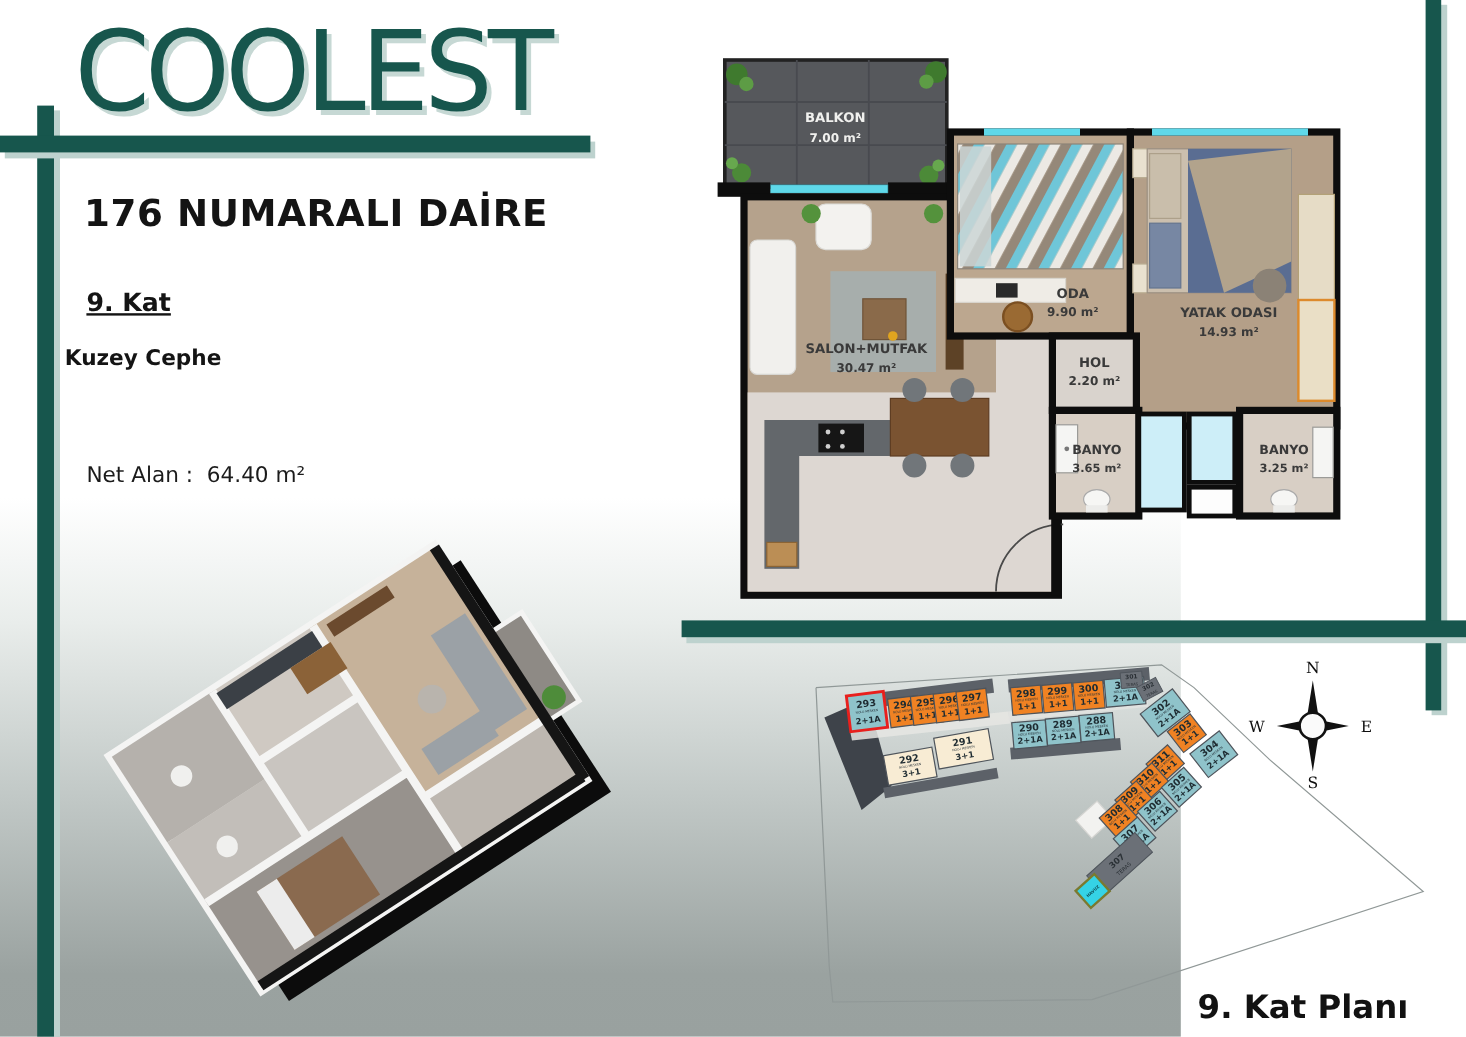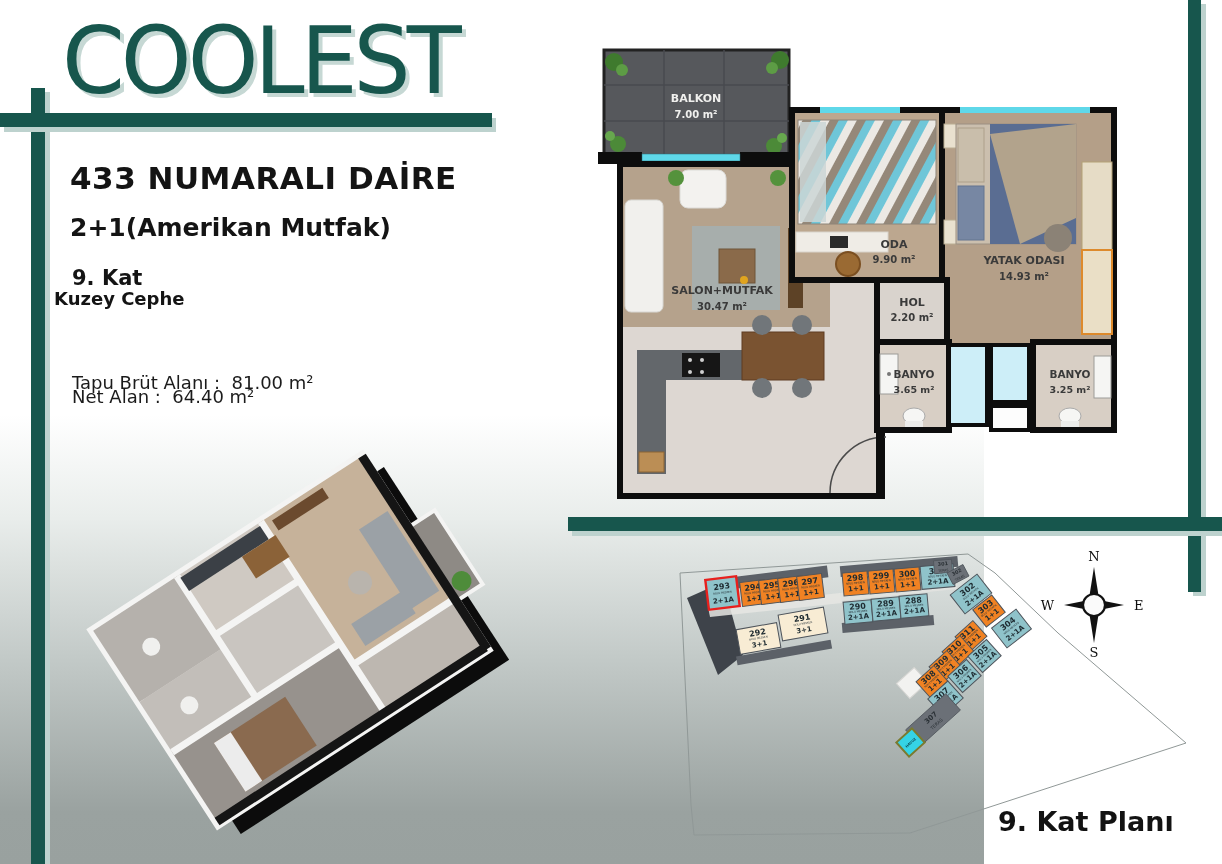--- a/index.html
+++ b/index.html
@@ -9,52 +9,47 @@
   .bar{position:absolute;background:#17564d;}
   .bar-left-v{left:31px;top:88px;width:14px;height:776px;box-shadow:5px 4px 0 #bdd2ce;}
   .bar-left-h{left:0;top:113px;width:492px;height:14px;box-shadow:4px 5px 0 #bdd2ce;}
   .bar-right-v{left:1188px;top:0;width:13px;height:592px;box-shadow:5px 4px 0 #bdd2ce;}
   .bar-right-h{left:568px;top:517px;width:654px;height:14px;box-shadow:4px 5px 0 #bdd2ce;}
   .logo{position:absolute;left:62px;top:6px;font-size:90px;font-weight:400;color:#17564d;
     letter-spacing:-4px;text-shadow:4px 4px 0 #c6d8d4;transform:scaleY(1.03);transform-origin:left top;white-space:nowrap;}
   .t{position:absolute;color:#141414;white-space:nowrap;}
   .apt-title{left:70px;top:160px;font-size:31px;font-weight:bold;letter-spacing:0.5px;}
   .apt-type{left:70px;top:213px;font-size:25px;font-weight:bold;}
-  .apt-floor{left:72px;top:266px;font-size:21px;font-weight:bold;}
+  .apt-floor{left:72px;top:240px;font-size:21px;font-weight:bold;text-decoration:underline;}
   .apt-facade{left:54px;top:288px;font-size:18px;font-weight:bold;}
   .area-line{font-size:18px;font-weight:normal;color:#1b1b1b;}
   .area-gross{left:72px;top:372px;}
   .area-net{left:72px;top:386px;}
-  .plan-title{left:998px;top:806px;font-size:27px;font-weight:bold;color:#121212;}
+  .plan-title{left:998px;top:824px;font-size:27px;font-weight:bold;color:#121212;}
   svg text{font-family:"DejaVu Sans",sans-serif;}
   .compass-letter{font-family:"DejaVu Serif",serif;font-size:13px;fill:#0e0e0e;}
   .room-name{font-size:11px;font-weight:bold;fill:#3a3a3a;text-anchor:middle;}
   .room-area{font-size:10px;font-weight:bold;fill:#3a3a3a;text-anchor:middle;}
   .room-name.light,.room-area.light{fill:#f0f0ee;}
 </style>
 </head>
 <body>
 
 <div class="page">
 
   <div class="bar bar-left-v"></div>
   <div class="bar bar-left-h"></div>
   <div class="bar bar-right-v"></div>
   <div class="bar bar-right-h"></div>
 
   <div class="logo">COOLEST</div>
 
-  <div class="t apt-title">433 NUMARALI DAİRE</div>
-  <div class="t apt-type">2+1(Amerikan Mutfak)</div>
+  <div class="t apt-title">176 NUMARALI DAİRE</div>
   <div class="t apt-floor">9. Kat</div>
   <div class="t apt-facade">Kuzey Cephe</div>
-  <div class="t area-line area-gross">
-    <span>Tapu Brüt Alanı :</span>&nbsp;
-    <span>81.00 m²</span>
-  </div>
   <div class="t area-line area-net">
     <span>Net Alan :</span>&nbsp;
     <span>64.40 m²</span>
   </div>
 
   <svg style="position:absolute;left:592px;top:22px;" width="540" height="490" viewBox="0 0 540 490">
     <defs>
       <pattern id="chev" width="24" height="24" patternUnits="userSpaceOnUse" patternTransform="rotate(28)">
         <rect x="0" width="8" height="24" fill="#6fc6d8"></rect>
         <rect x="8" width="8" height="24" fill="#ece9e4"></rect>

